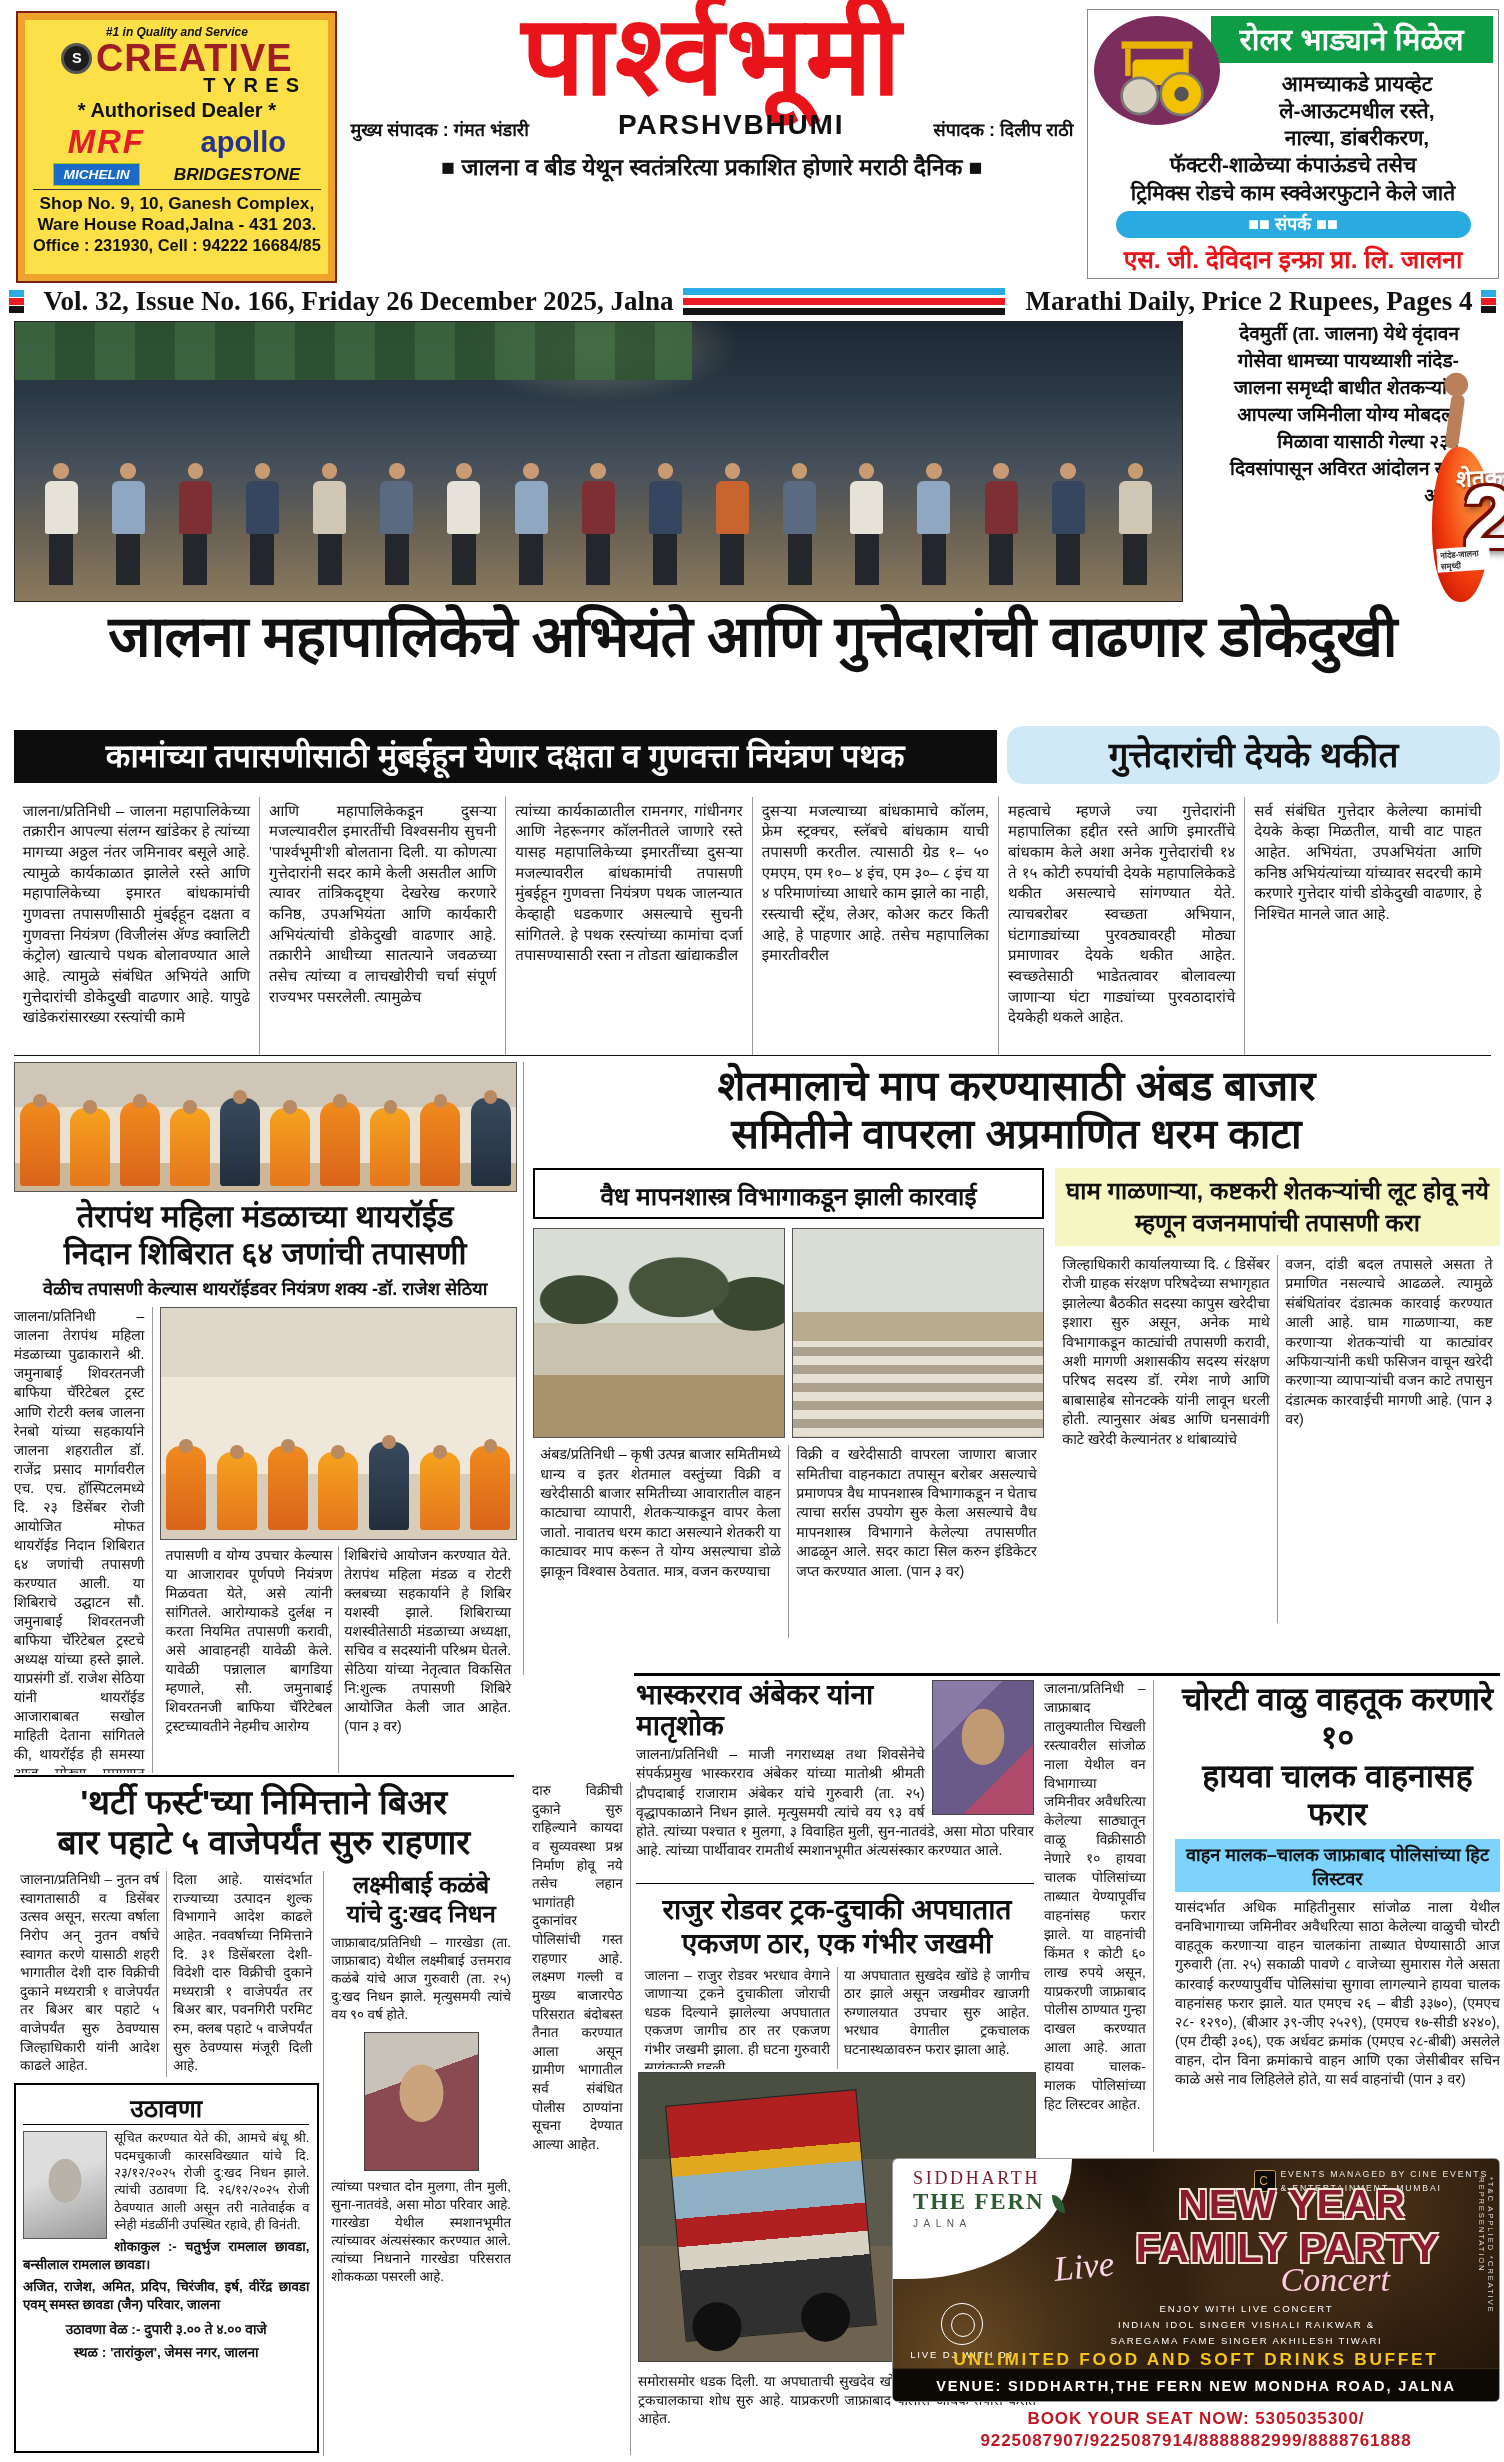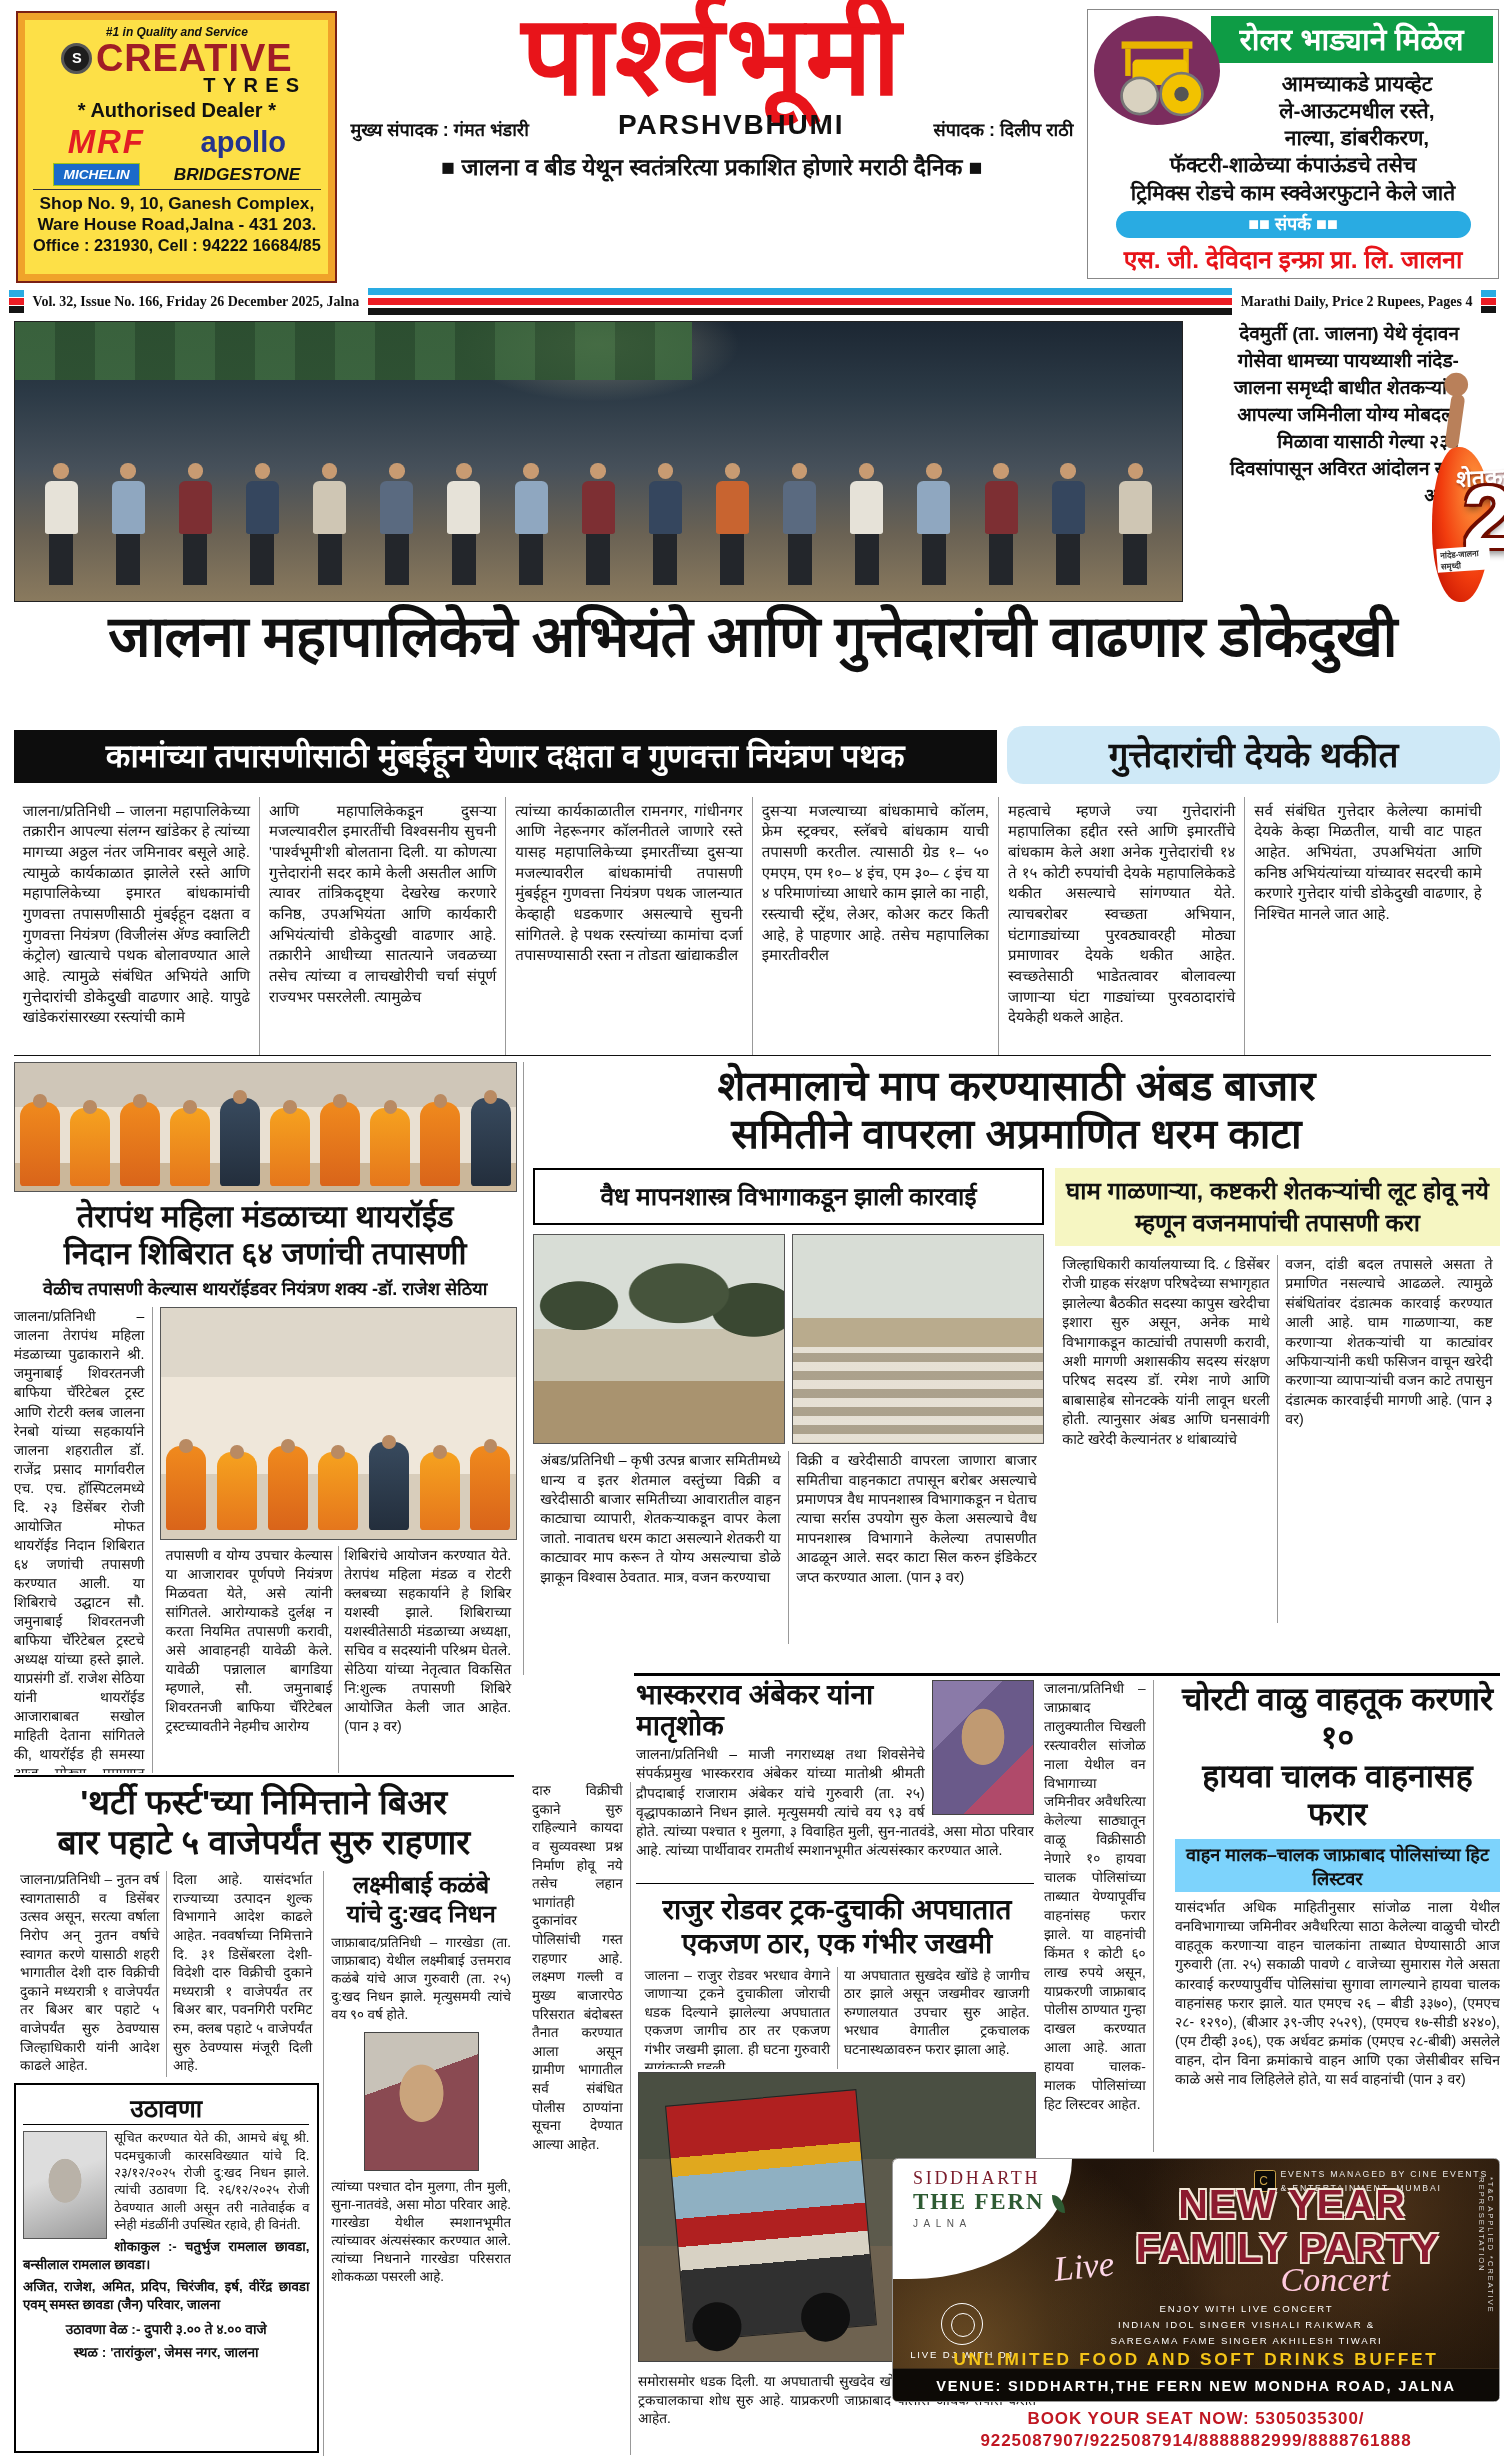--- a/index.html
+++ b/index.html
@@ -38,21 +38,21 @@
   .ra-top { display:flex; }
   .ra-roller { width:126px; height:109px; border-radius:50%; background:#7b2d5e; flex:none; position:relative; overflow:hidden; }
   .ra-head { flex:1; height:47px; background:#0e9c45; color:#fff; font-size:30px; font-weight:900; text-align:center; line-height:47px; margin-left:-9px; }
   .ra-lines { font-size:21px; font-weight:700; text-align:center; line-height:1.3; margin-top:-55px; padding-left:128px; }
   .ra-lines2 { font-size:21px; font-weight:700; text-align:center; line-height:1.3; }
   .ra-contact { background:#29abe2; border-radius:14.6px; color:#fff; font-size:18px; font-weight:800; text-align:center; height:27px; line-height:27px; margin:4.6px 22px; }
   .ra-co { color:#e8141a; font-size:24.6px; font-weight:900; text-align:center; }
   .ra-ph { font-size:28px; font-weight:900; text-align:center; }
 
   .dateline { left:0; top:286px; width:1505px; height:31px; display:flex; align-items:center; padding:0 9px; gap:9px; }
-  .dl-text { font-family:"Liberation Serif", serif; font-weight:700; font-size:14px; white-space:nowrap; }
+  .dl-text { font-family:"Liberation Serif", serif; font-weight:700; font-size:27px; white-space:nowrap;margin-left:11px; }
   .dl-bars { flex:1; display:flex; flex-direction:column; gap:2.7px; }
   .dl-bars .b { height:7.3px; }
   .barset { display:flex; flex-direction:column; gap:1.8px; width:14.6px; flex:none; }
   .barset .b { height:6.4px; }
   .b-blue { background:#2aabe2; } .b-red { background:#ec1c24; } .b-black { background:#141414; }
 
   
   .lead { left:13.7px; top:321px; width:1477px; height:281px; display:flex; }
   .lead-photo { width:1169px; height:281px; border:1.8px solid #222; position:relative; overflow:hidden;
     background: radial-gradient(201px 82px at 50% 8%, rgba(255,240,190,.35), transparent 70%),
@@ -109,21 +109,21 @@
     background: linear-gradient(180deg,#ded7ca 0 30%, #efe7da 30% 72%, #d8cdbb 72% 100%); }
   .th-cols { display:flex; height:270px; margin-top:5.5px; }
   .th-cols .col { flex:1; font-size:14px; line-height:1.36; text-align:justify; overflow:hidden; padding:0 5.5px; }
   .th-cols .col + .col { border-left:0.9px solid #999; }
 
   
   .scale { left:523px; top:1062px; width:977px; height:613px; border-left:0.9px solid #999; padding-left:9px; overflow:hidden; }
   .sc-h { font-size:41px; font-weight:900; text-align:center; line-height:1.18; }
   .sc-grid { display:flex; margin-top:9px; }
   .sc-left { width:511px; flex:none; }
-  .sc-sub { border:2.3px solid #000; height:57px; font-size:24.6px; font-weight:900; text-align:center; line-height:53px; margin-bottom:9px; overflow:hidden; }
+  .sc-sub { border:2.3px solid #000; height:51px; font-size:24.6px; font-weight:900; text-align:center; line-height:53px; margin-bottom:9px; overflow:hidden; }
   .sc-photos { display:flex; gap:7.3px; }
   .sc-ph { width:252px; height:210px; border:0.9px solid #555;
     background: radial-gradient(64px 40px at 18% 34%, #3c4a34 60%, transparent 62%),
       radial-gradient(82px 49px at 58% 28%, #46543c 60%, transparent 62%),
       radial-gradient(69px 44px at 88% 36%, #3a4832 60%, transparent 62%),
       linear-gradient(180deg,#d8ddd6 0 45%, #c9c2ae 45% 70%, #a9936f 70% 100%); }
   .sc-ph.pipes { background:
       repeating-linear-gradient(0deg, rgba(235,230,220,.9) 0 9px, rgba(170,160,140,.9) 9px 18px),
       linear-gradient(180deg,#d8ddd6 0 40%, #b9ab8d 40% 100%); background-size:100% 46%,100% 100%; background-position:bottom,top; background-repeat:no-repeat; }
   .sc-cols { display:flex; height:193px; margin-top:7.3px; }

